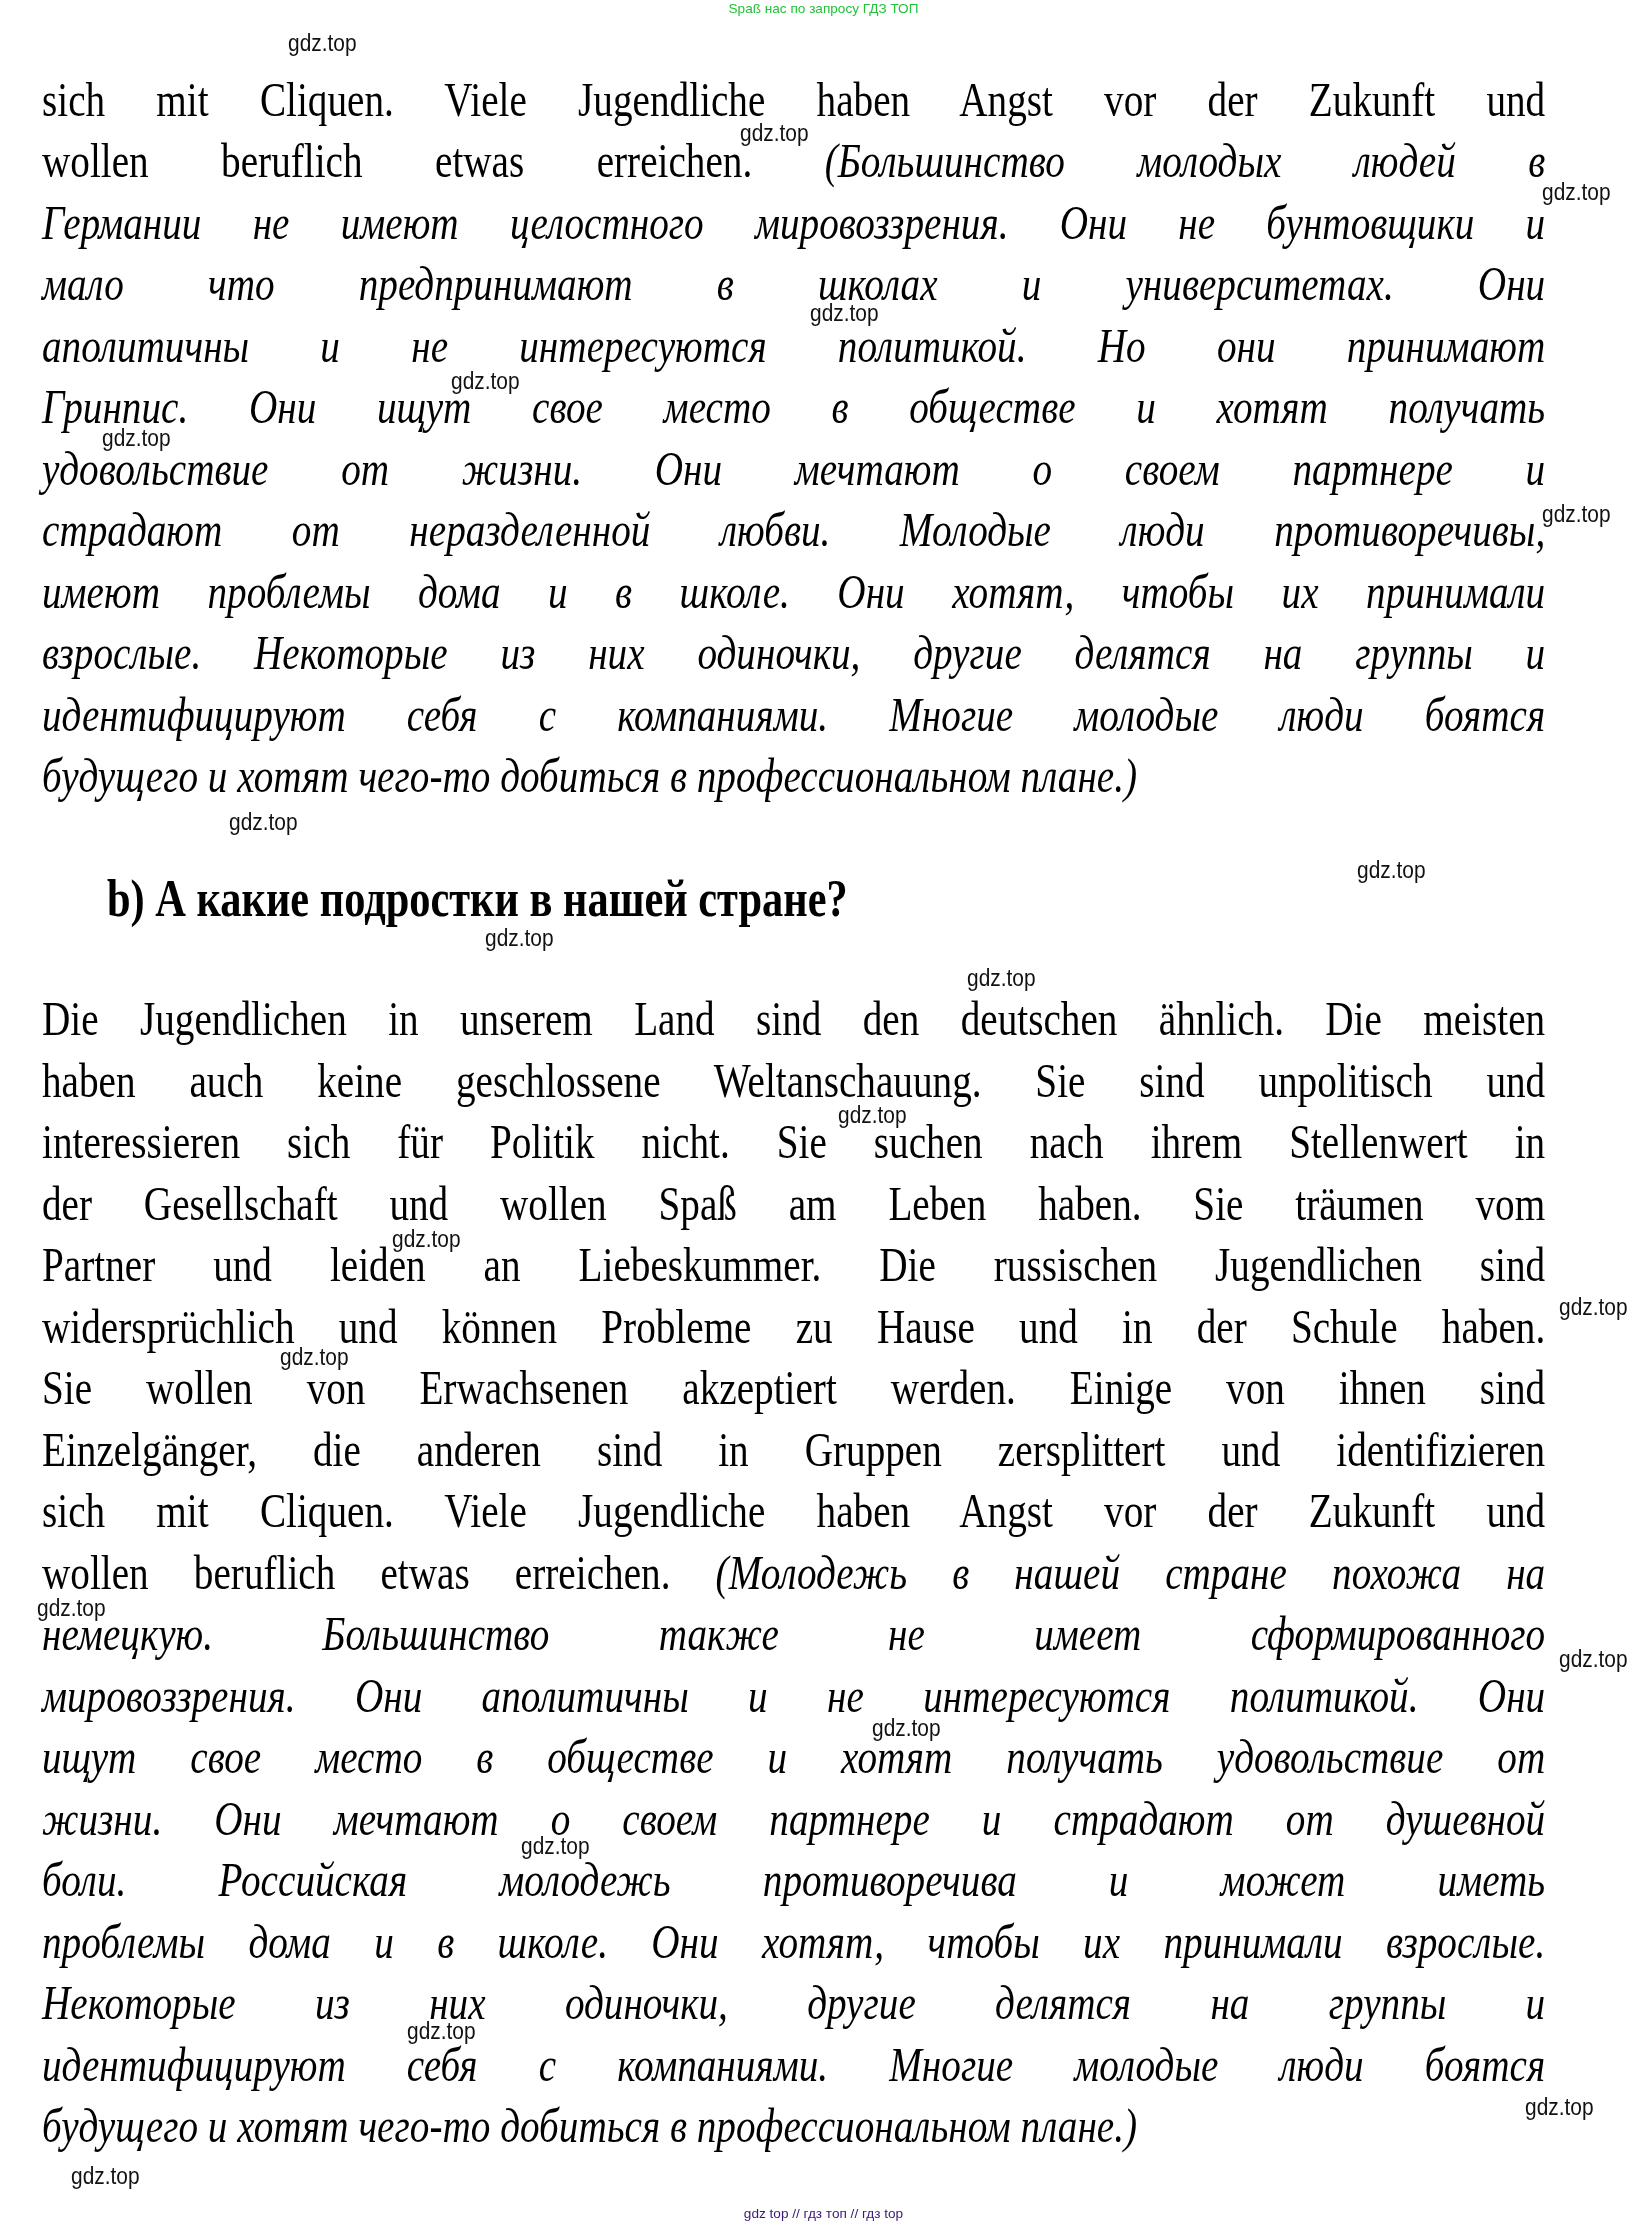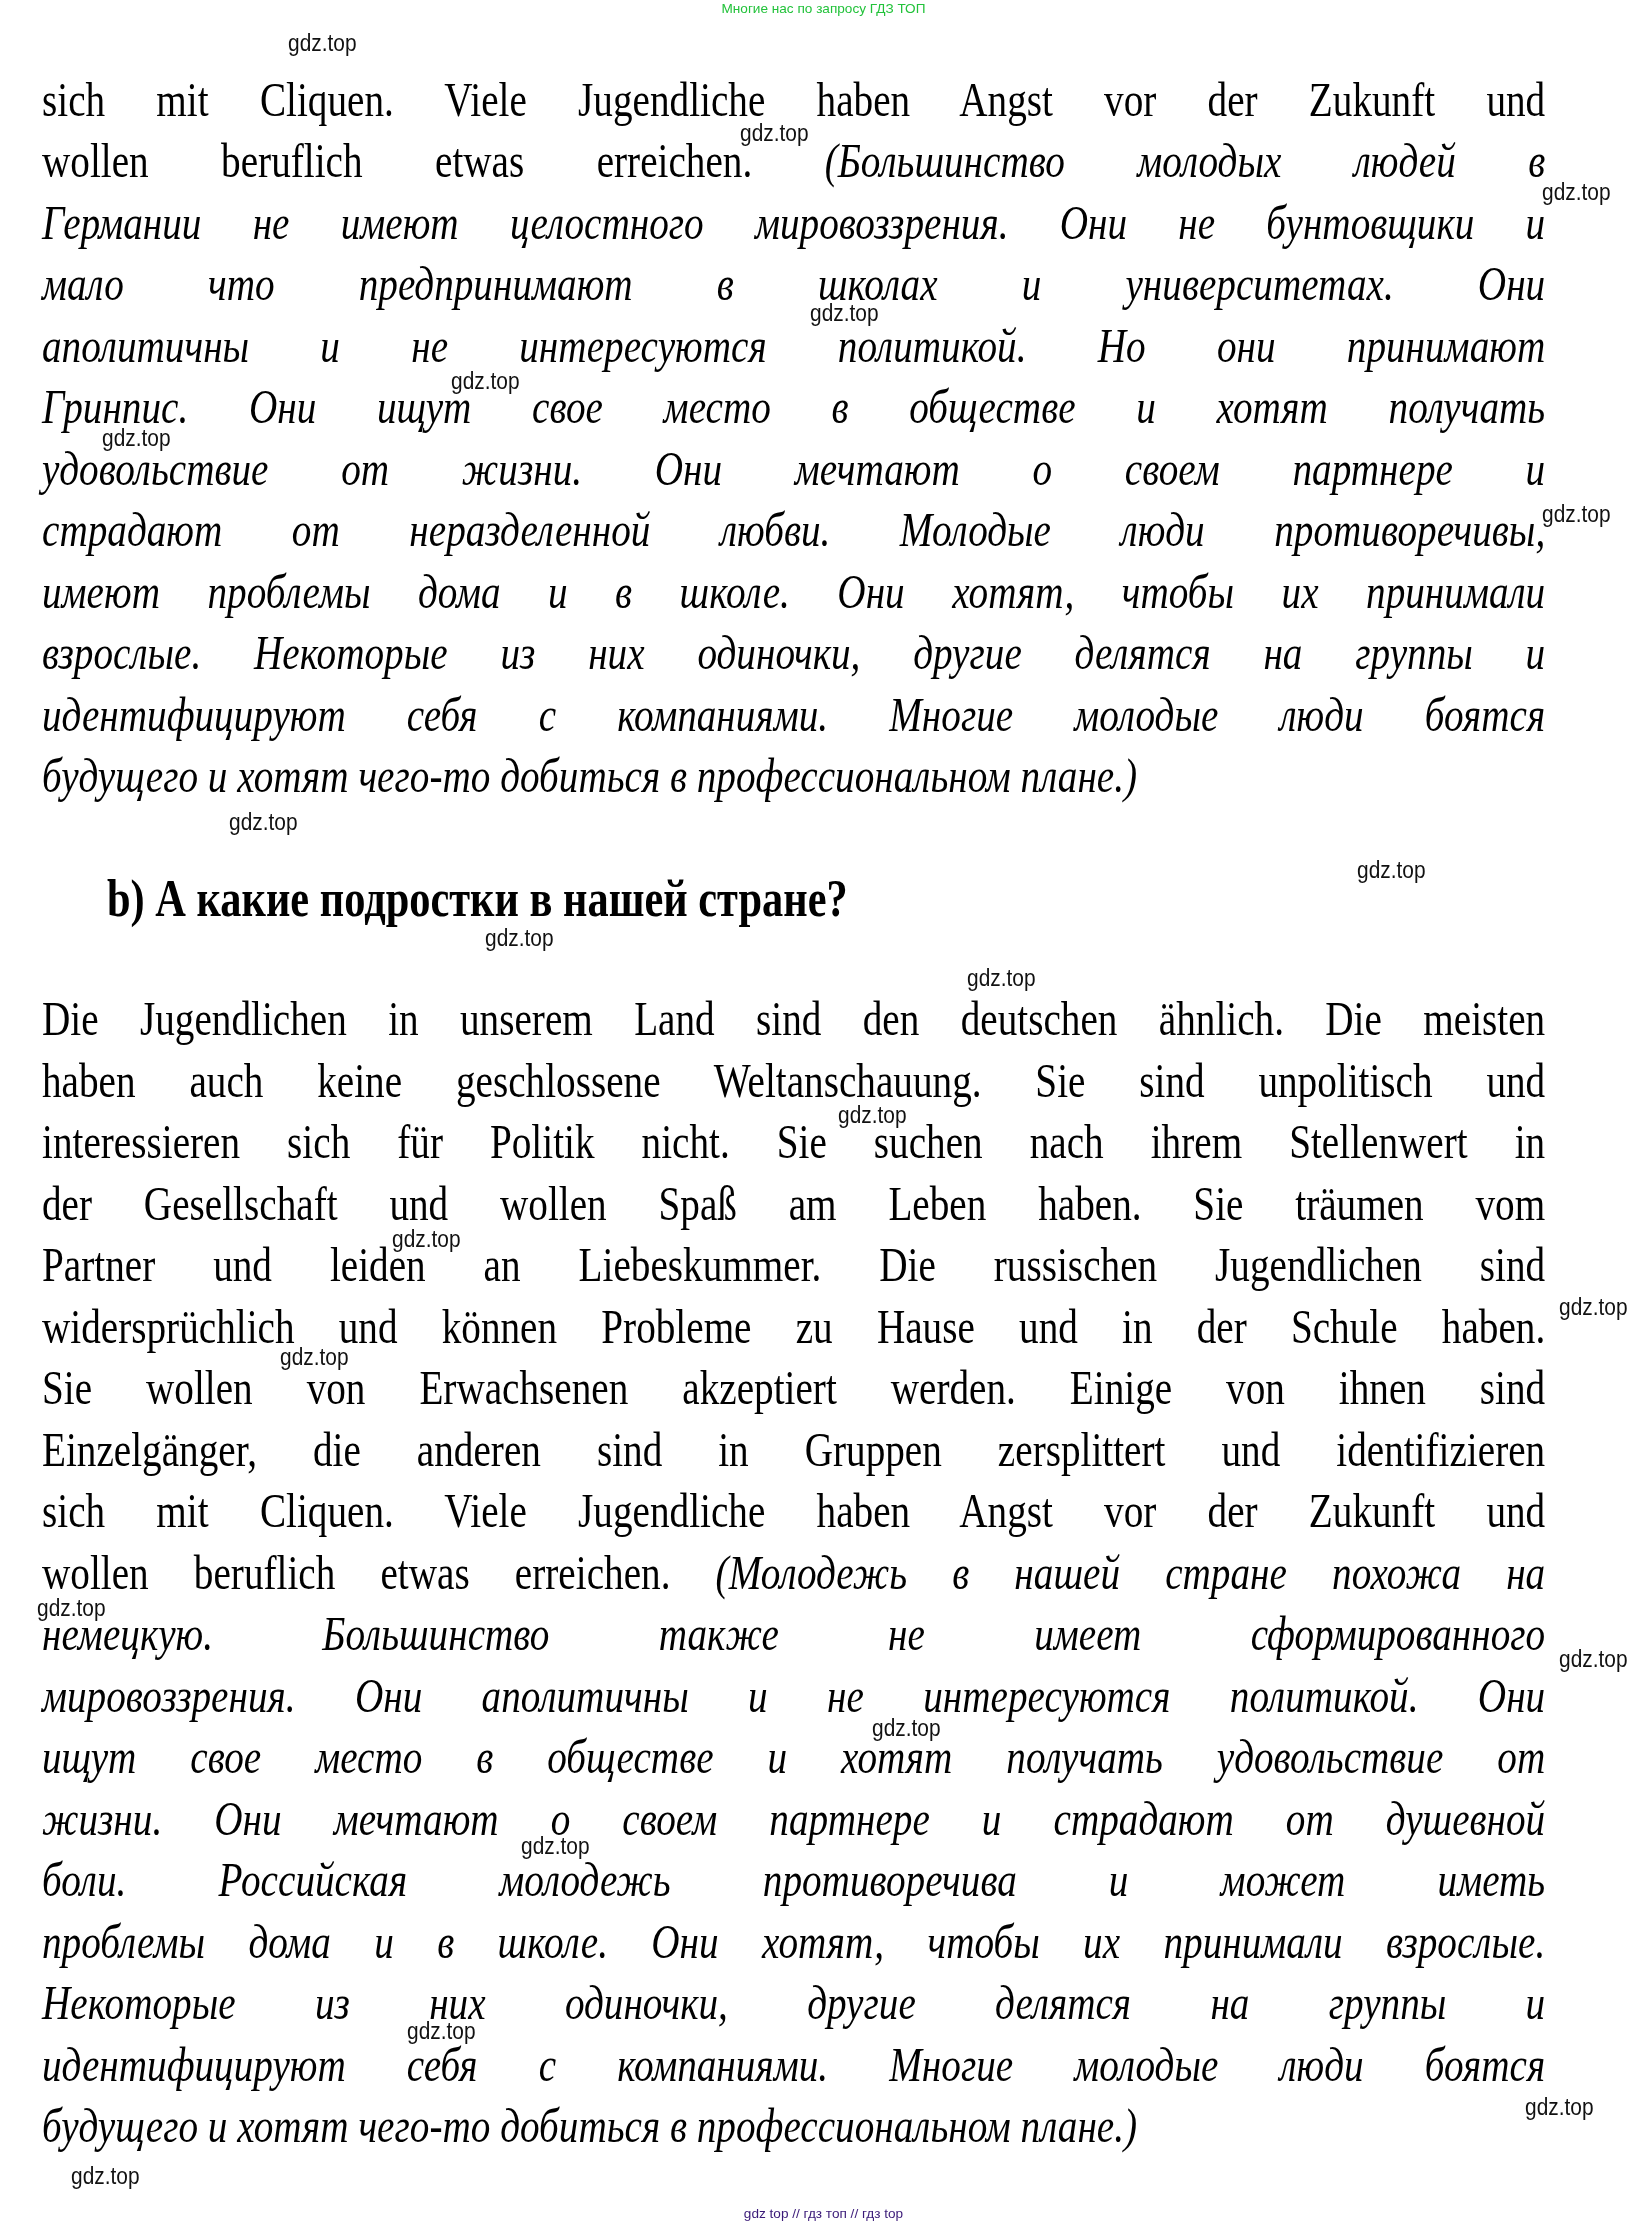--- a/index.html
+++ b/index.html
@@ -33,21 +33,21 @@
   }
   .wm {
     position: absolute; font-family: "Liberation Sans", sans-serif;
     font-size: 24.6px; line-height: 27px; color: #111; white-space: nowrap;
     transform: scaleX(0.85); transform-origin: left center;
   }
 </style>
 </head>
 <body>
 
-<div class="banner">Многие нас по запросу ГДЗ ТОП</div>
+<div class="banner">Spaß нас по запросу ГДЗ ТОП</div>
 
 <div>
   <div class="line" style="top:69px"><span>sich mit Cliquen. Viele Jugendliche haben Angst vor der Zukunft und</span></div>
   <div class="line" style="top:130px"><span>wollen beruflich etwas erreichen.</span> <span class="it">(Большинство молодых людей в</span></div>
   <div class="line it" style="top:192px">Германии не имеют целостного мировоззрения. Они не бунтовщики и</div>
   <div class="line it" style="top:253px">мало что предпринимают в школах и университетах. Они</div>
   <div class="line it" style="top:315px">аполитичны и не интересуются политикой. Но они принимают</div>
   <div class="line it" style="top:376px">Гринпис. Они ищут свое место в обществе и хотят получать</div>
   <div class="line it" style="top:438px">удовольствие от жизни. Они мечтают о своем партнере и</div>
   <div class="line it" style="top:499px">страдают от неразделенной любви. Молодые люди противоречивы,</div>

